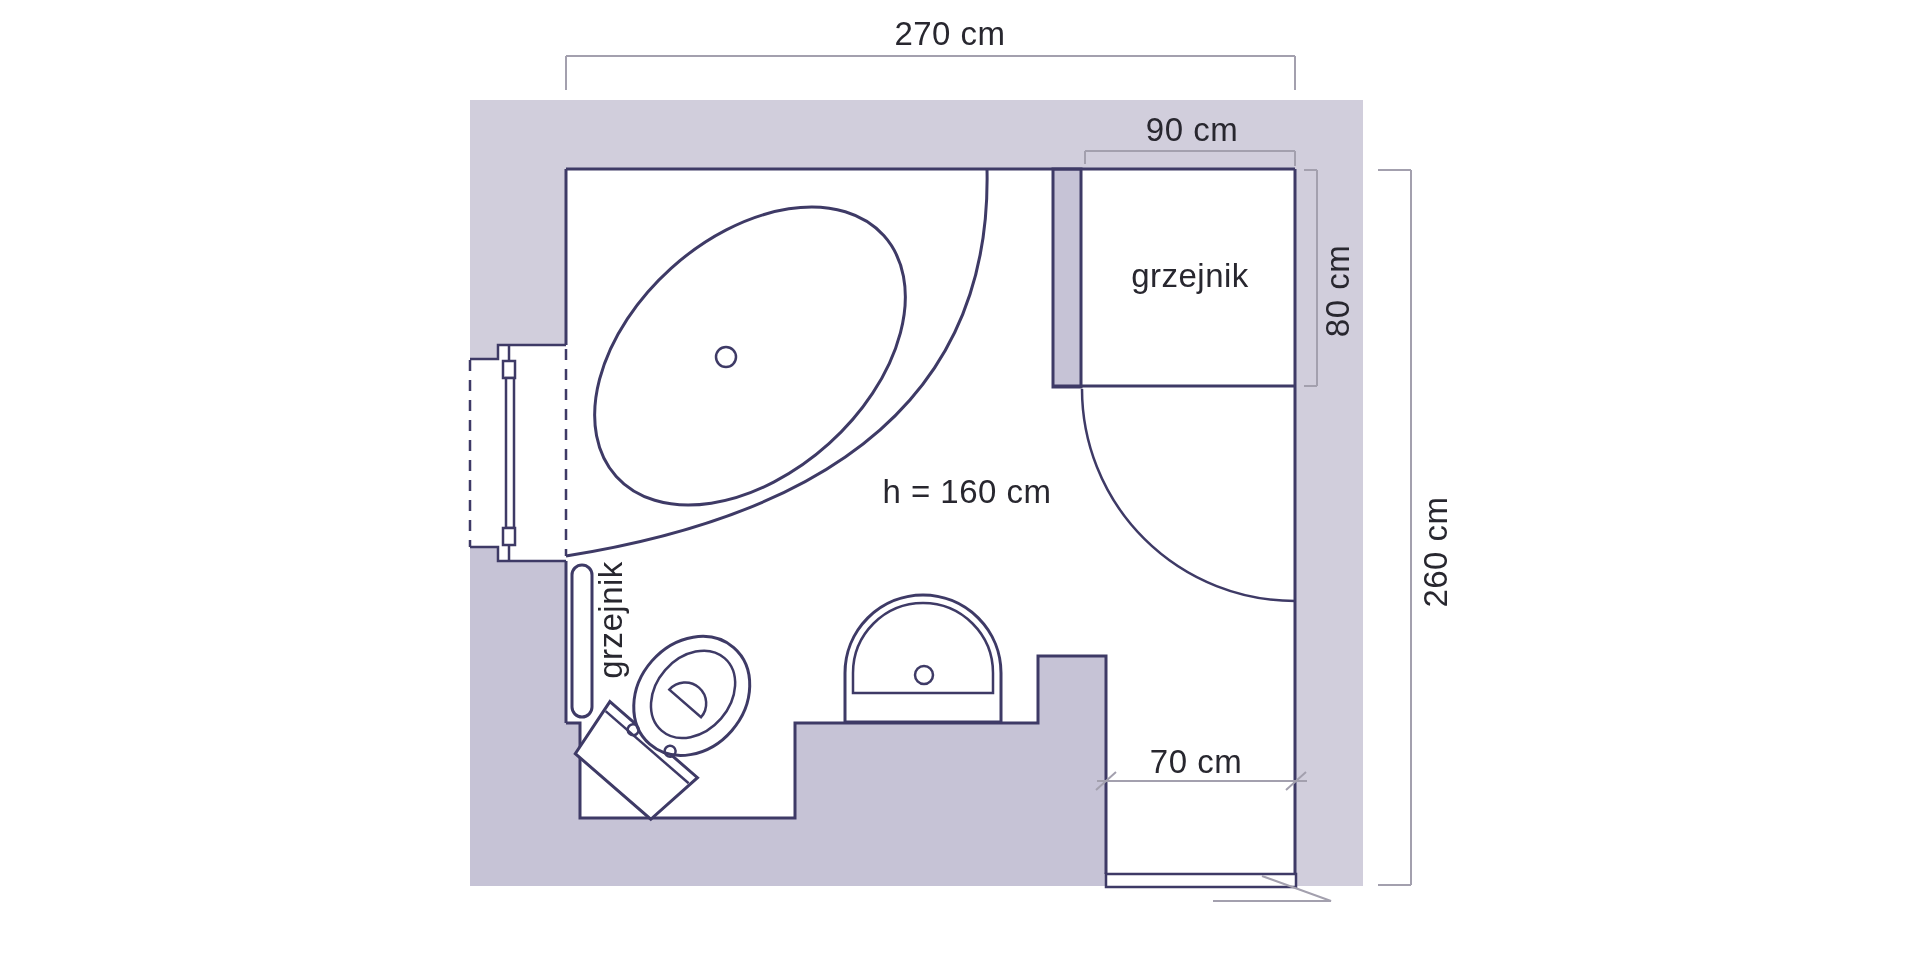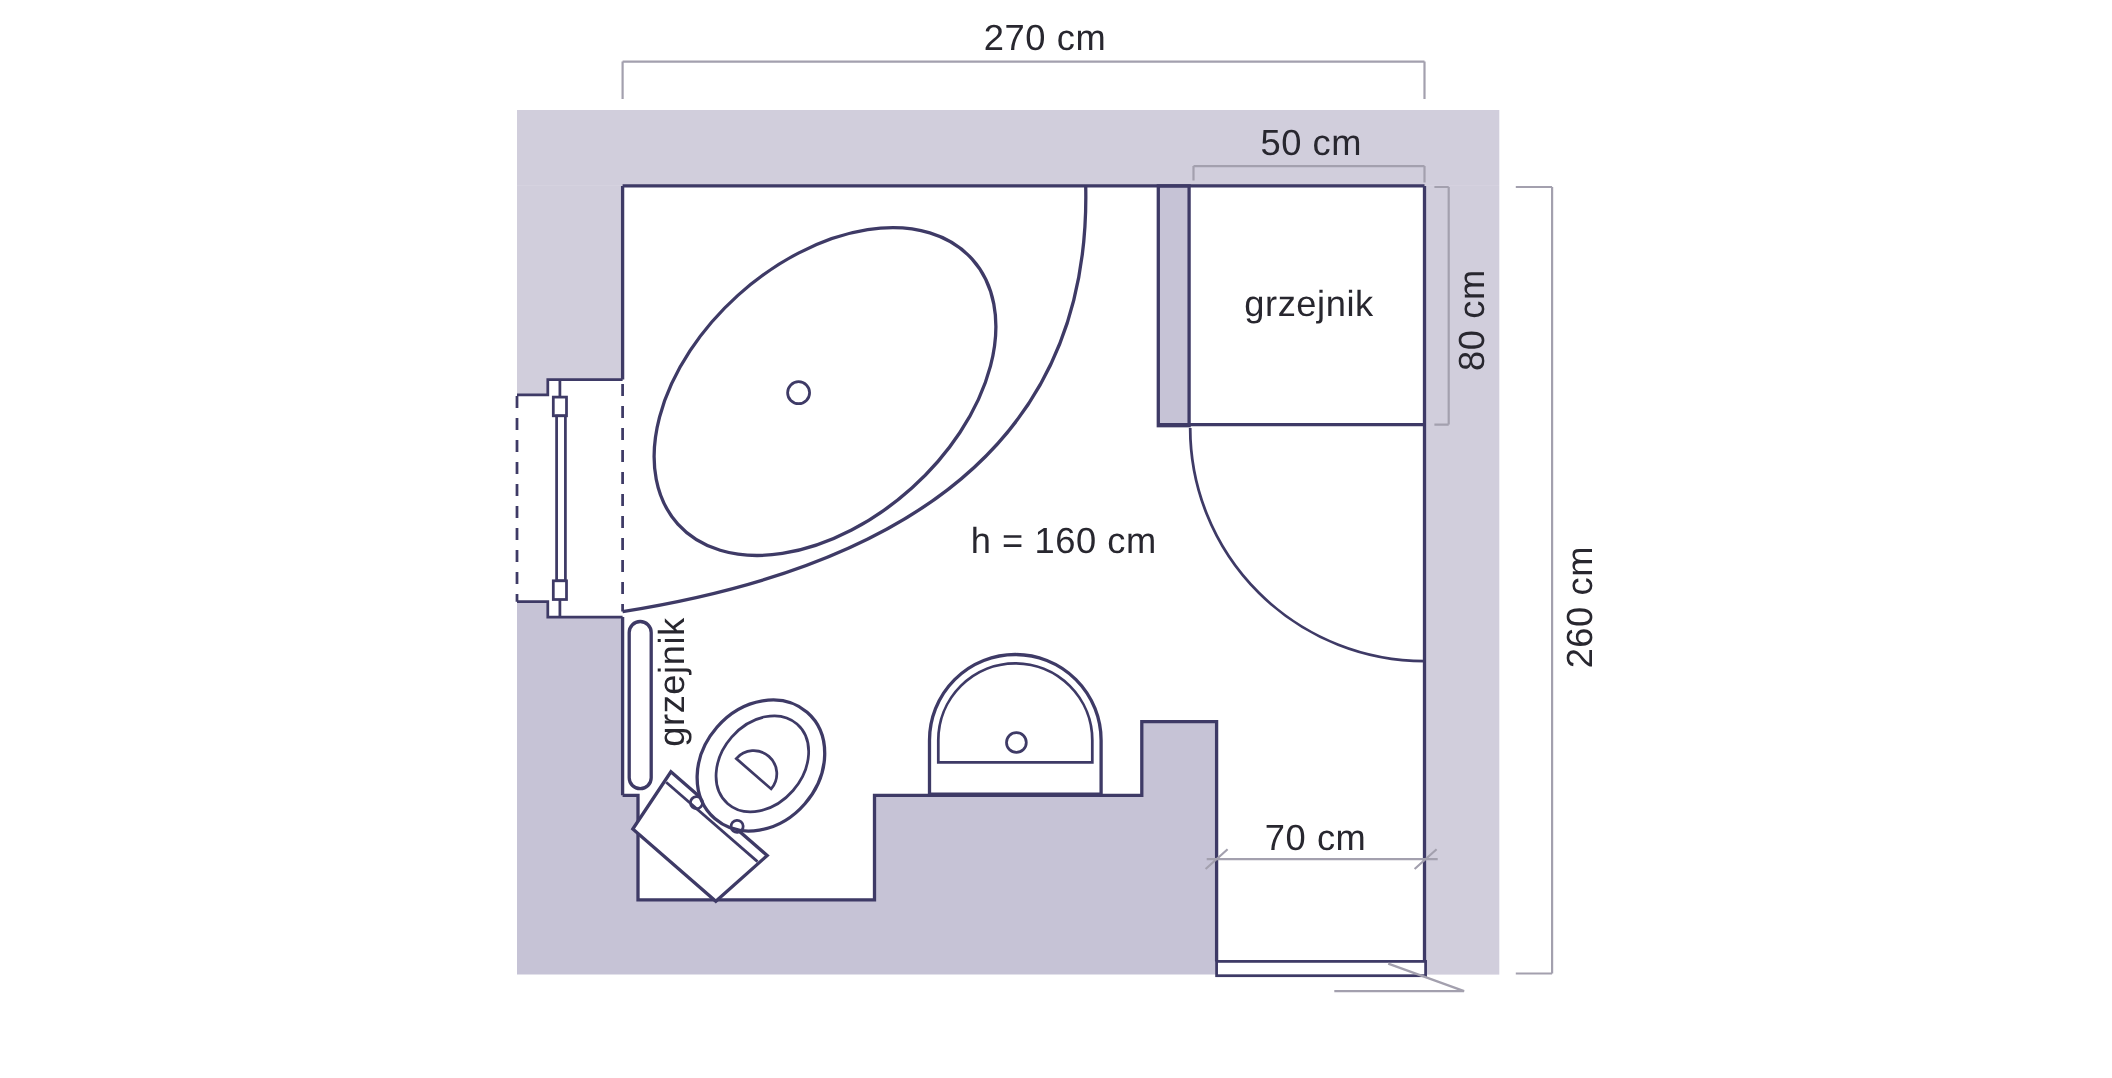--- a/index.html
+++ b/index.html
@@ -102,21 +102,21 @@
 
       <path d="M1411,170 V885 M1378,170 H1411 M1378,885 H1411"></path>
 
       <path d="M1097,781 H1307 M1096,790 L1116,772 M1286,790 L1306,772"></path>
 
       <path d="M1262,876 L1331,901 H1213"></path>
     </g>
   </svg>
 
   <div class="lbl" style="left:930px;top:34px;margin-left:20px;">270 cm</div>
-  <div class="lbl" style="left:1192px;top:130px;">50 cm</div>
+  <div class="lbl" style="left:1192px;top:130px;">90 cm</div>
   <div class="lbl rot" style="left:1338px;top:291px;">80 cm</div>
   <div class="lbl rot" style="left:1436px;top:552px;">260 cm</div>
   <div class="lbl" style="left:1196px;top:762px;">70 cm</div>
   <div class="lbl" style="left:967px;top:492px;">h = 160 cm</div>
   <div class="lbl" style="left:1190px;top:276px;">grzejnik</div>
   <div class="lbl rot" style="left:611px;top:620px;">grzejnik</div>
 
 </div>
 
 </body></html>

